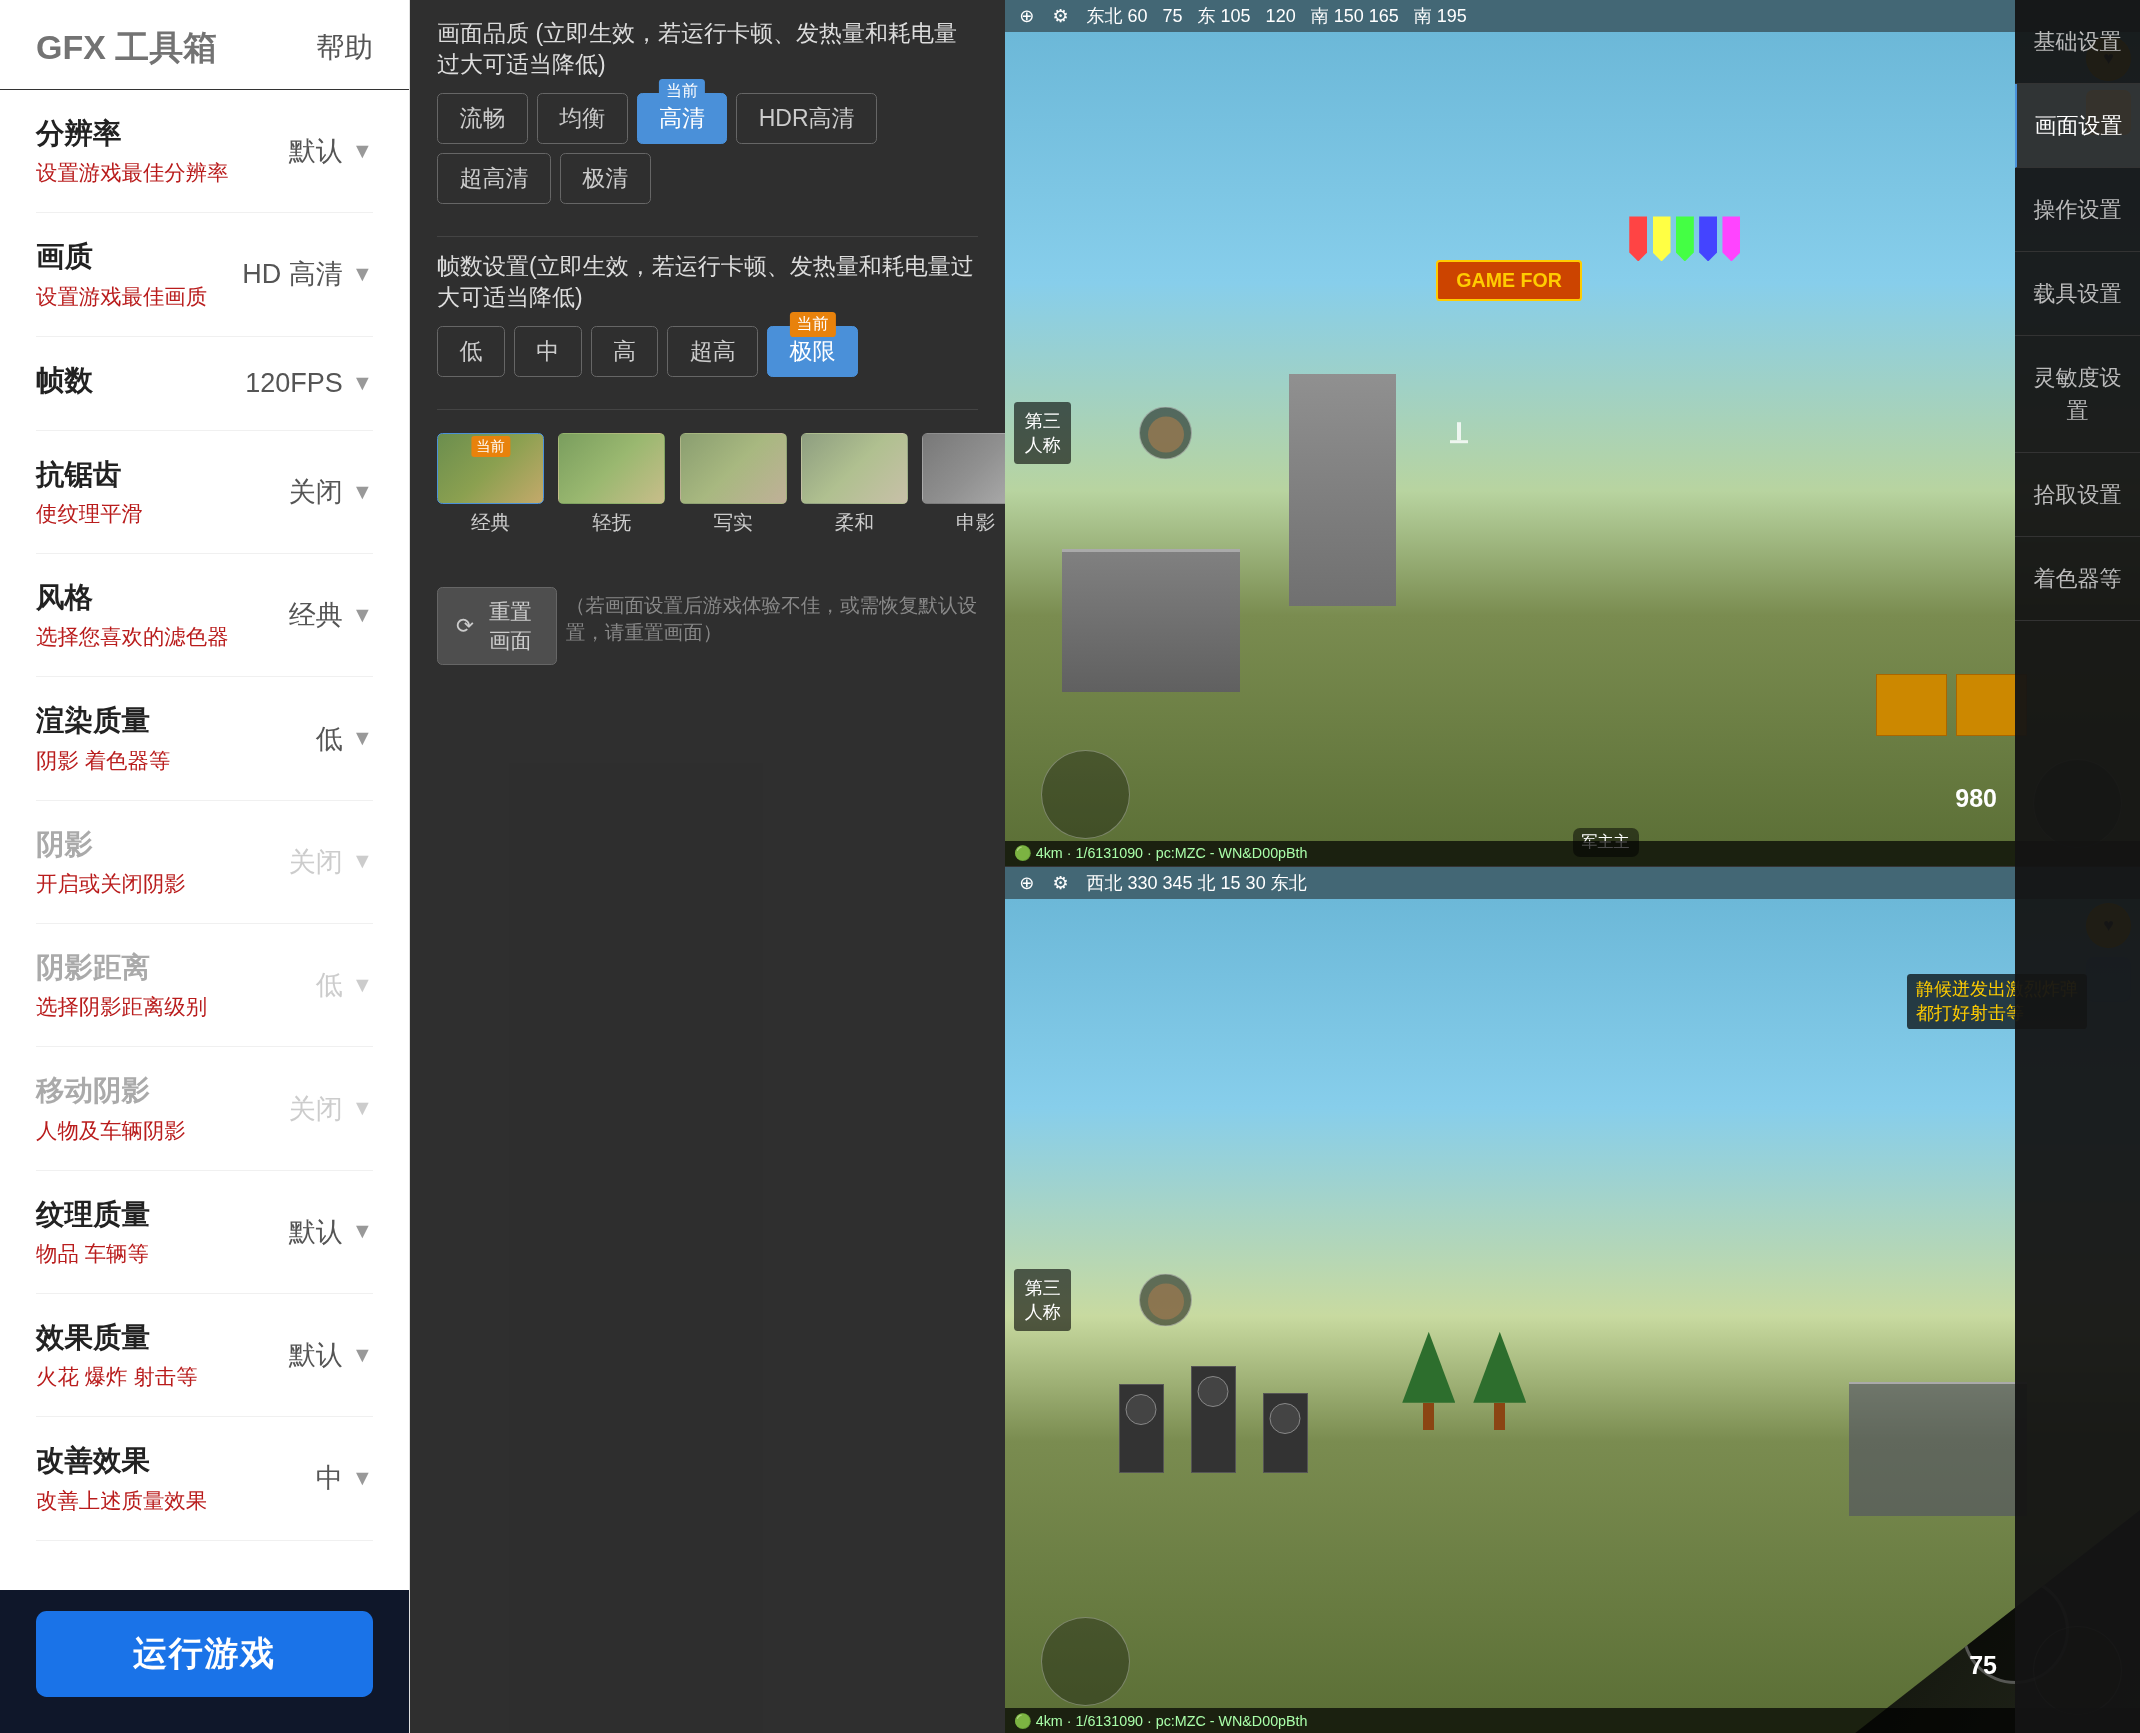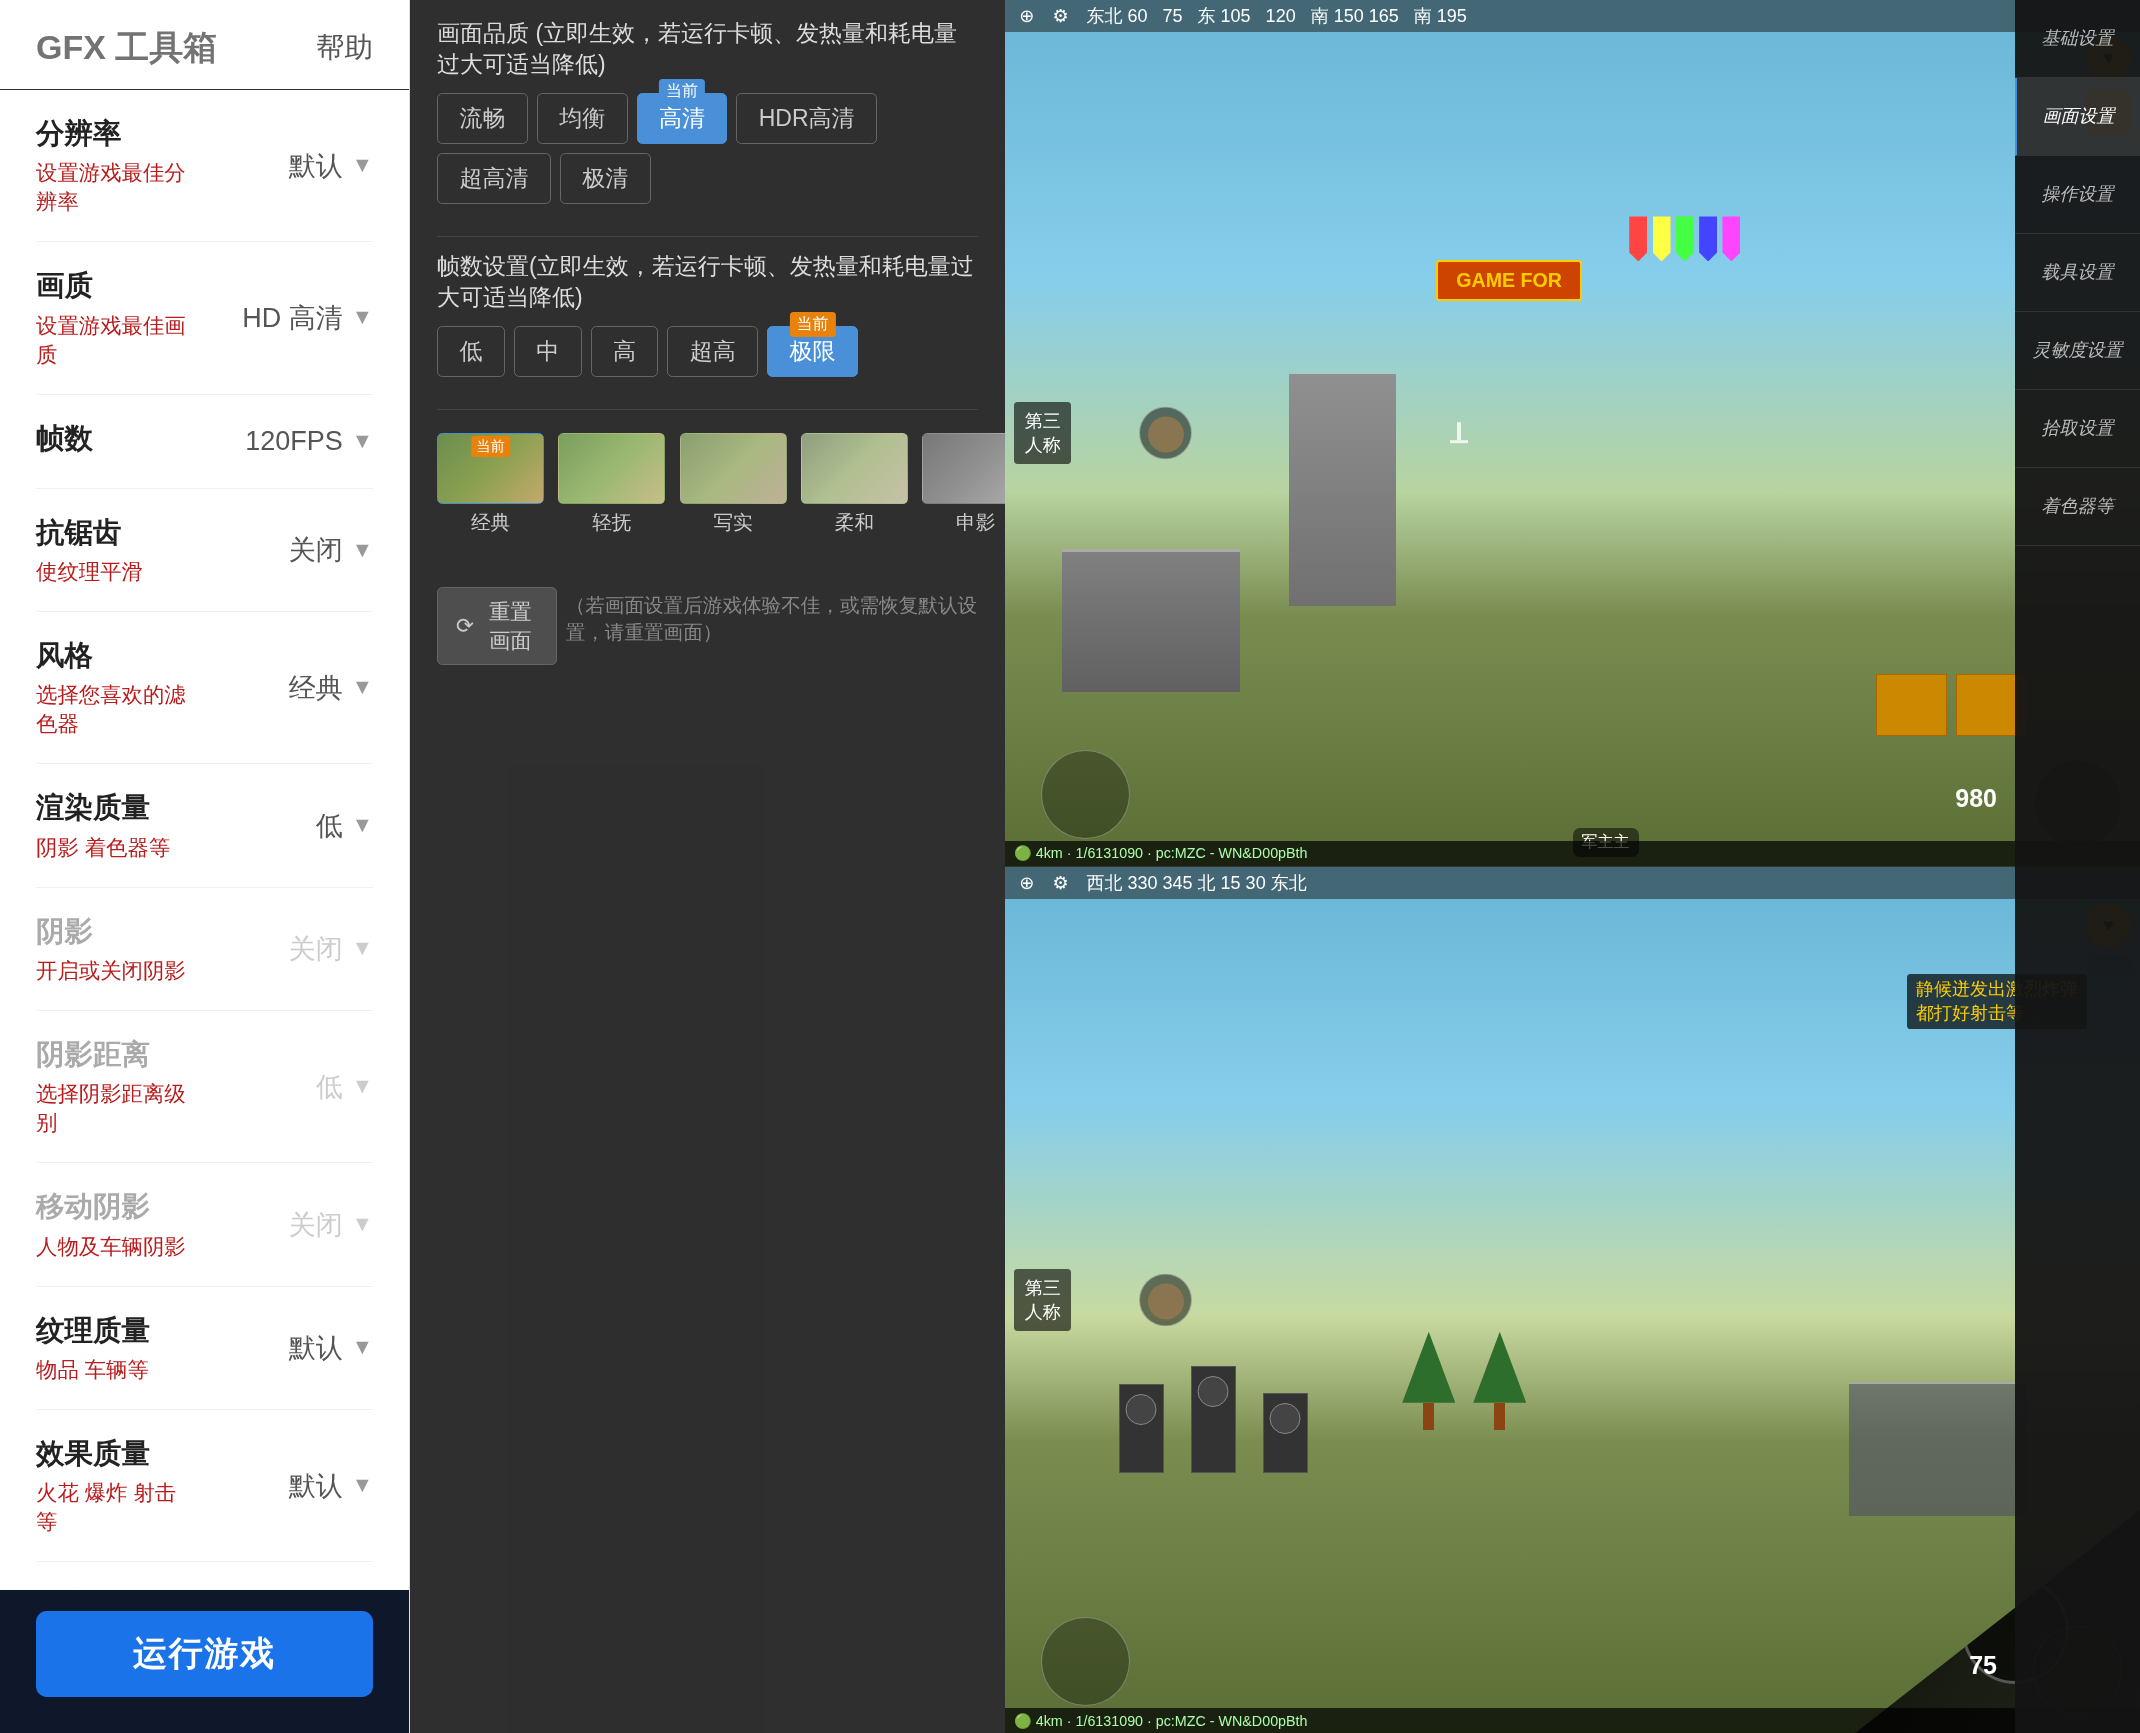--- a/index.html
+++ b/index.html
@@ -44,21 +44,20 @@
 
     .settings-list::-webkit-scrollbar { width: 5.3px; }
     .settings-list::-webkit-scrollbar-thumb { background: #ccc; border-radius: 2.7px; }
 
     .setting-item {
       display: flex;
       align-items: center;
       justify-content: flex-start;
       padding: 25px 0;
       border-bottom: 0.9px solid #f0f0f0;
-      gap: 44px;
     }
 
     .setting-label-group {
       flex: 1;
     }
 
     .setting-title {
       font-size: 28.5px;
       font-weight: 600;
       color: #222;
@@ -274,29 +273,28 @@
       top: 0;
       width: 125px;
       background: rgba(20,20,20,0.95);
       height: 100%;
       display: flex;
       flex-direction: column;
     }
 
     .sidebar-tab {
       padding: 25px 9px;
-      font-size: 18px;
+      font-size: 22px;
       color: #bbb;
       text-align: center;
       cursor: pointer;
       border-bottom: 0.9px solid #333;
       writing-mode: horizontal-tb;
       word-break: break-all;
       line-height: 1.5;
-      font-style: italic;
     }
 
     .sidebar-tab.active {
       background: rgba(255,255,255,0.1);
       color: #fff;
       border-left: 2.7px solid #4a90d9;
     }
 
     
     .game-preview-area {

